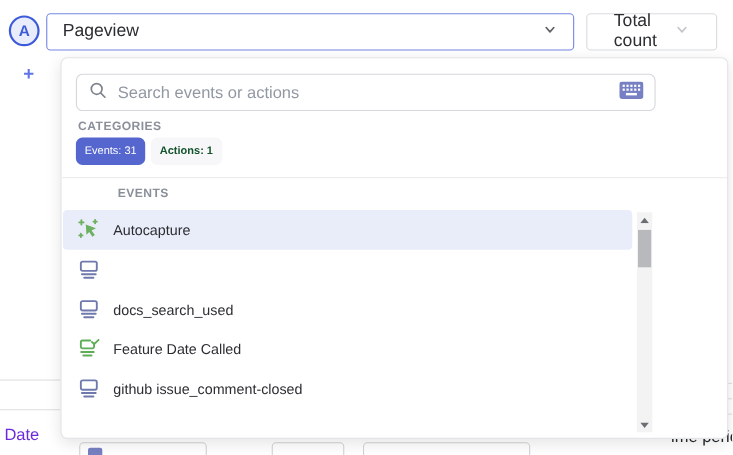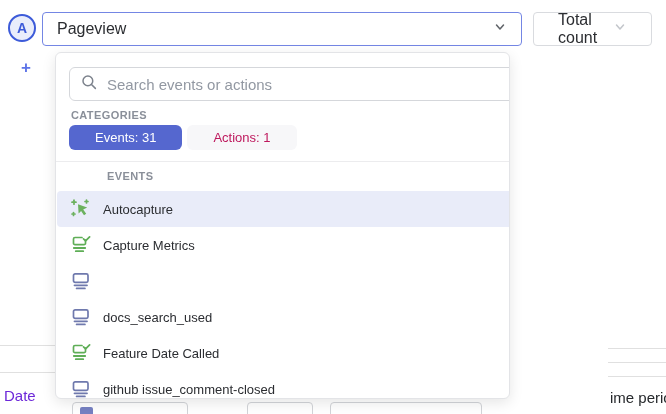--- a/index.html
+++ b/index.html
@@ -26,36 +26,36 @@
                 display:flex; align-items:center; font-size:16px; color:#2b2d31;
                 border-radius:4px; }
   .select-event { left:42px; width:480px; border:1.5px solid #7486e4; padding:0 14px; }
   .select-agg { left:533px; width:119px; border:1px solid #d9dbdf; padding:0 24px; }
   .select-box .grow { flex:1; }
   .plus-btn { position:absolute; left:16px; top:58px; width:20px; height:20px;
               color:#5e74e8; font-size:17px; font-weight:bold; text-align:center;
               line-height:20px; cursor:pointer; }
 
   
-  .panel { position:absolute; left:55px; top:52px; width:455px; height:347px;
+  .panel { position:absolute; left:55px; top:52px; width:607px; height:347px;
            background:#fff; border:1px solid #e3e4e7; border-radius:6px;
            box-shadow:0 4px 14px rgba(0,0,0,0.10); overflow:hidden; }
   .search-wrap { position:absolute; left:13px; top:14px; width:527px; height:34px;
                  border:1px solid #d5d7db; border-radius:6px; background:#fff;
                  display:flex; align-items:center; padding:0 10px; }
   .search-input { flex:1; border:none; outline:none; font-size:15px; color:#2b2d31;
                   margin-left:9px; font-family:"Liberation Sans", sans-serif; background:transparent; }
   .search-input::placeholder { color:#9298a2; }
   .section-label { position:absolute; left:15px; font-size:11px; font-weight:bold;
                    letter-spacing:0.4px; color:#8a8f99; }
   .chips { position:absolute; left:13px; top:72px; display:flex; gap:5px; }
-  .chip { height:25px; display:flex; align-items:center; padding:0 26px;
-          border-radius:6px; font-size:13px; cursor:pointer; }
+  .chip { height:25px; display:flex; align-items:center; padding:0 8px;
+          border-radius:6px; font-size:10px; cursor:pointer; }
   .chip.active { background:#5567cf; color:#fff; }
-  .chip.inactive { background:#f7f7f9; color:#be185d; }
+  .chip.inactive { background:#f7f7f9; color:#14532d;font-weight:bold; }
   .panel-divider { position:absolute; left:0; top:108px; width:100%; height:1px; background:#ececee; }
 
   .event-list { position:absolute; left:1px; top:138px; width:518px; height:209px; overflow:hidden; }
   .event-row { height:36px; display:flex; align-items:center; padding:0 12px 0 14px;
                font-size:13px; color:#2b2d31; cursor:pointer; border-radius:4px; }
   .event-row.selected { background:#e9ecf9; }
   .event-row .icon { width:20px; height:20px; margin-right:12px; flex:0 0 auto;
                      display:flex; align-items:center; justify-content:center; }
 
   
@@ -166,62 +166,51 @@
                 <line x1="14" y1="2.5" x2="17" y2="2.5"></line>
               <line x1="2.5" y1="13.5" x2="2.5" y2="16.5"></line>
                 <line x1="1" y1="15" x2="4" y2="15"></line>
             </g>
             <path d="M7 5.2 L16.2 8.6 L12.2 10.5 L15.2 14.7 L13 16.2 L10.1 11.9 L7.6 14.4 Z" fill="#6cb15f"></path>
           </svg>
         </span>
         <span>Autocapture</span>
       </div>
 
+
+      <div class="event-row">
+        <span class="icon">
+          <svg width="20" height="19" viewBox="0 0 20 19">
+            <rect x="2.5" y="1.8" width="14.5" height="8.5" rx="1.6" fill="none" stroke="#6f79ad" stroke-width="1.7"></rect>
+            <line x1="3.5" y1="13.3" x2="16" y2="13.3" stroke="#6f79ad" stroke-width="1.8" stroke-linecap="round"></line>
+            <line x1="5.6" y1="16.4" x2="13.9" y2="16.4" stroke="#6f79ad" stroke-width="1.8" stroke-linecap="round"></line>
+          </svg>
+        </span>
+      </div>
+
+      <div class="event-row">
+        <span class="icon">
+          <svg width="20" height="19" viewBox="0 0 20 19">
+            <rect x="2.5" y="1.8" width="14.5" height="8.5" rx="1.6" fill="none" stroke="#6f79ad" stroke-width="1.7"></rect>
+            <line x1="3.5" y1="13.3" x2="16" y2="13.3" stroke="#6f79ad" stroke-width="1.8" stroke-linecap="round"></line>
+            <line x1="5.6" y1="16.4" x2="13.9" y2="16.4" stroke="#6f79ad" stroke-width="1.8" stroke-linecap="round"></line>
+          </svg>
+        </span>
+        <span>docs_search_used</span>
+      </div>
+
       <div class="event-row">
         <span class="icon">
           <svg width="20" height="19" viewBox="0 0 20 19">
             <path d="M14.5 4 v3.2 a1.5 1.5 0 0 1 -1.5 1.5 h-9 a1.5 1.5 0 0 1 -1.5 -1.5 v-4.2 a1.5 1.5 0 0 1 1.5 -1.5 h7" fill="none" stroke="#5fae57" stroke-width="1.7" stroke-linecap="round"></path>
             <polyline points="12.5,2.8 14.6,4.9 18.6,0.9" fill="none" stroke="#5fae57" stroke-width="1.7" stroke-linecap="round" stroke-linejoin="round"></polyline>
             <line x1="2.8" y1="12" x2="14.2" y2="12" stroke="#5fae57" stroke-width="1.8" stroke-linecap="round"></line>
             <line x1="4.8" y1="15.2" x2="12.2" y2="15.2" stroke="#5fae57" stroke-width="1.8" stroke-linecap="round"></line>
           </svg>
         </span>
-        <span>Capture Metrics</span>
-      </div>
-
-      <div class="event-row">
-        <span class="icon">
-          <svg width="20" height="19" viewBox="0 0 20 19">
-            <rect x="2.5" y="1.8" width="14.5" height="8.5" rx="1.6" fill="none" stroke="#6f79ad" stroke-width="1.7"></rect>
-            <line x1="3.5" y1="13.3" x2="16" y2="13.3" stroke="#6f79ad" stroke-width="1.8" stroke-linecap="round"></line>
-            <line x1="5.6" y1="16.4" x2="13.9" y2="16.4" stroke="#6f79ad" stroke-width="1.8" stroke-linecap="round"></line>
-          </svg>
-        </span>
-      </div>
-
-      <div class="event-row">
-        <span class="icon">
-          <svg width="20" height="19" viewBox="0 0 20 19">
-            <rect x="2.5" y="1.8" width="14.5" height="8.5" rx="1.6" fill="none" stroke="#6f79ad" stroke-width="1.7"></rect>
-            <line x1="3.5" y1="13.3" x2="16" y2="13.3" stroke="#6f79ad" stroke-width="1.8" stroke-linecap="round"></line>
-            <line x1="5.6" y1="16.4" x2="13.9" y2="16.4" stroke="#6f79ad" stroke-width="1.8" stroke-linecap="round"></line>
-          </svg>
-        </span>
-        <span>docs_search_used</span>
-      </div>
-
-      <div class="event-row">
-        <span class="icon">
-          <svg width="20" height="19" viewBox="0 0 20 19">
-            <path d="M14.5 4 v3.2 a1.5 1.5 0 0 1 -1.5 1.5 h-9 a1.5 1.5 0 0 1 -1.5 -1.5 v-4.2 a1.5 1.5 0 0 1 1.5 -1.5 h7" fill="none" stroke="#5fae57" stroke-width="1.7" stroke-linecap="round"></path>
-            <polyline points="12.5,2.8 14.6,4.9 18.6,0.9" fill="none" stroke="#5fae57" stroke-width="1.7" stroke-linecap="round" stroke-linejoin="round"></polyline>
-            <line x1="2.8" y1="12" x2="14.2" y2="12" stroke="#5fae57" stroke-width="1.8" stroke-linecap="round"></line>
-            <line x1="4.8" y1="15.2" x2="12.2" y2="15.2" stroke="#5fae57" stroke-width="1.8" stroke-linecap="round"></line>
-          </svg>
-        </span>
         <span>Feature Date Called</span>
       </div>
 
       <div class="event-row">
         <span class="icon">
           <svg width="20" height="19" viewBox="0 0 20 19">
             <rect x="2.5" y="1.8" width="14.5" height="8.5" rx="1.6" fill="none" stroke="#6f79ad" stroke-width="1.7"></rect>
             <line x1="3.5" y1="13.3" x2="16" y2="13.3" stroke="#6f79ad" stroke-width="1.8" stroke-linecap="round"></line>
             <line x1="5.6" y1="16.4" x2="13.9" y2="16.4" stroke="#6f79ad" stroke-width="1.8" stroke-linecap="round"></line>
           </svg>

